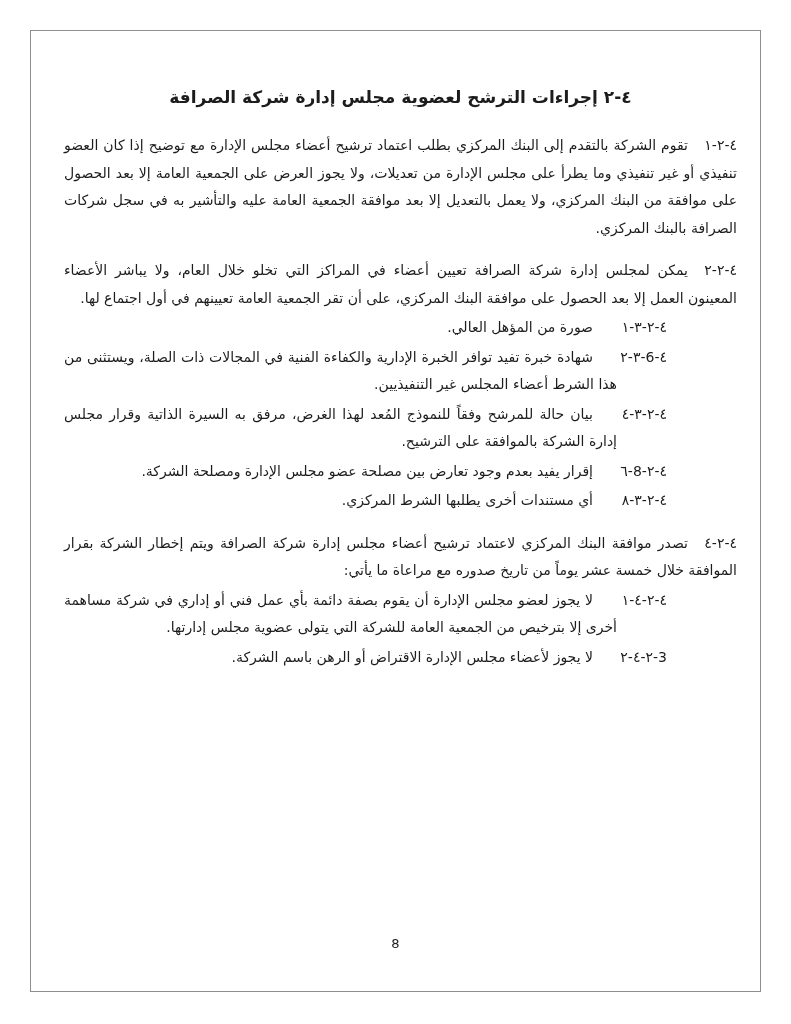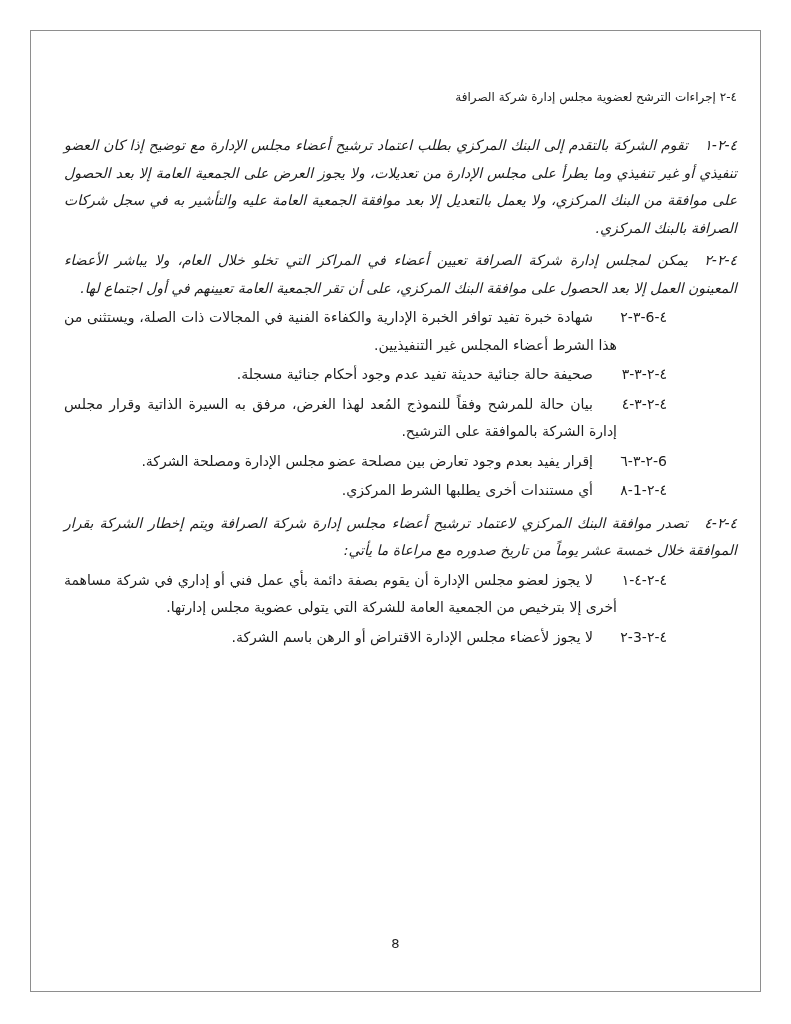--- a/index.html
+++ b/index.html
@@ -25,28 +25,28 @@
     position: absolute;
     top: 86px;
     right: 54px;
     left: 64px;
     direction: rtl;
     text-align: justify;
     font-size: 14px;
     line-height: 27.5px;
   }
   .heading {
-    font-size: 12px;
-    font-weight: normal;
-    text-align: right;
+    font-size: 17px;
+    font-weight: bold;
+    text-align: center;
     margin: 0 0 24px 0;
     line-height: 22px;
   }
   p.item { margin: 0; }
-  p.item-l1 { margin-top: 5px; font-style: italic; }
+  p.item-l1 { margin-top: 15px; }
   p.item-l2 {
     margin-top: 2px;
     padding-right: 120px;
     text-indent: -50px;
   }
   .num-l1 {
     display: inline-block;
     width: 49px;
     white-space: nowrap;
   }
@@ -70,24 +70,24 @@
 <body>
 
 <div class="page">
   <div class="frame"></div>
 
   <div class="content">
     <h1 class="heading">٤-٢ إجراءات الترشح لعضوية مجلس إدارة شركة الصرافة</h1>
 
     <p class="item item-l1"><span class="num-l1">٤-٢-١</span><span>تقوم الشركة بالتقدم إلى البنك المركزي بطلب اعتماد ترشيح أعضاء مجلس الإدارة مع توضيح إذا كان العضو تنفيذي أو غير تنفيذي وما يطرأ على مجلس الإدارة من تعديلات، ولا يجوز العرض على الجمعية العامة إلا بعد الحصول على موافقة من البنك المركزي، ولا يعمل بالتعديل إلا بعد موافقة الجمعية العامة عليه والتأشير به في سجل شركات الصرافة بالبنك المركزي.</span></p>
     <p class="item item-l1"><span class="num-l1">٤-٢-٢</span><span>يمكن لمجلس إدارة شركة الصرافة تعيين أعضاء في المراكز التي تخلو خلال العام، ولا يباشر الأعضاء المعينون العمل إلا بعد الحصول على موافقة البنك المركزي، على أن تقر الجمعية العامة تعيينهم في أول اجتماع لها.</span></p>
+    <p class="item item-l2"><span class="num-l2">٤-٢-٣-١</span><span>صورة من المؤهل العالي.</span></p>
     <p class="item item-l2"><span class="num-l2">٤-6-٣-٢</span><span>شهادة خبرة تفيد توافر الخبرة الإدارية والكفاءة الفنية في المجالات ذات الصلة، ويستثنى من هذا الشرط أعضاء المجلس غير التنفيذيين.</span></p>
-    <p class="item item-l2"><span class="num-l2">٤-٢-٣-٣</span><span>صحيفة حالة جنائية حديثة تفيد عدم وجود أحكام جنائية مسجلة.</span></p>
     <p class="item item-l2"><span class="num-l2">٤-٢-٣-٤</span><span>بيان حالة للمرشح وفقاً للنموذج المُعد لهذا الغرض، مرفق به السيرة الذاتية وقرار مجلس إدارة الشركة بالموافقة على الترشيح.</span></p>
-    <p class="item item-l2"><span class="num-l2">6-٢-٣-٦</span><span>إقرار يفيد بعدم وجود تعارض بين مصلحة عضو مجلس الإدارة ومصلحة الشركة.</span></p>
-    <p class="item item-l2"><span class="num-l2">٤-٢-1-٨</span><span>أي مستندات أخرى يطلبها الشرط المركزي.</span></p>
+    <p class="item item-l2"><span class="num-l2">٤-٢-8-٦</span><span>إقرار يفيد بعدم وجود تعارض بين مصلحة عضو مجلس الإدارة ومصلحة الشركة.</span></p>
+    <p class="item item-l2"><span class="num-l2">٤-٢-٣-٨</span><span>أي مستندات أخرى يطلبها الشرط المركزي.</span></p>
     <p class="item item-l1"><span class="num-l1">٤-٢-٤</span><span>تصدر موافقة البنك المركزي لاعتماد ترشيح أعضاء مجلس إدارة شركة الصرافة ويتم إخطار الشركة بقرار الموافقة خلال خمسة عشر يوماً من تاريخ صدوره مع مراعاة ما يأتي:</span></p>
     <p class="item item-l2"><span class="num-l2">٤-٢-٤-١</span><span>لا يجوز لعضو مجلس الإدارة أن يقوم بصفة دائمة بأي عمل فني أو إداري في شركة مساهمة أخرى إلا بترخيص من الجمعية العامة للشركة التي يتولى عضوية مجلس إدارتها.</span></p>
-    <p class="item item-l2"><span class="num-l2">٤-٢-3-٢</span><span>لا يجوز لأعضاء مجلس الإدارة الاقتراض أو الرهن باسم الشركة.</span></p>
+    <p class="item item-l2"><span class="num-l2">3-٢-٤-٢</span><span>لا يجوز لأعضاء مجلس الإدارة الاقتراض أو الرهن باسم الشركة.</span></p>
   </div>
 
   <div class="page-number">8</div>
 </div>
 
 </body></html>

